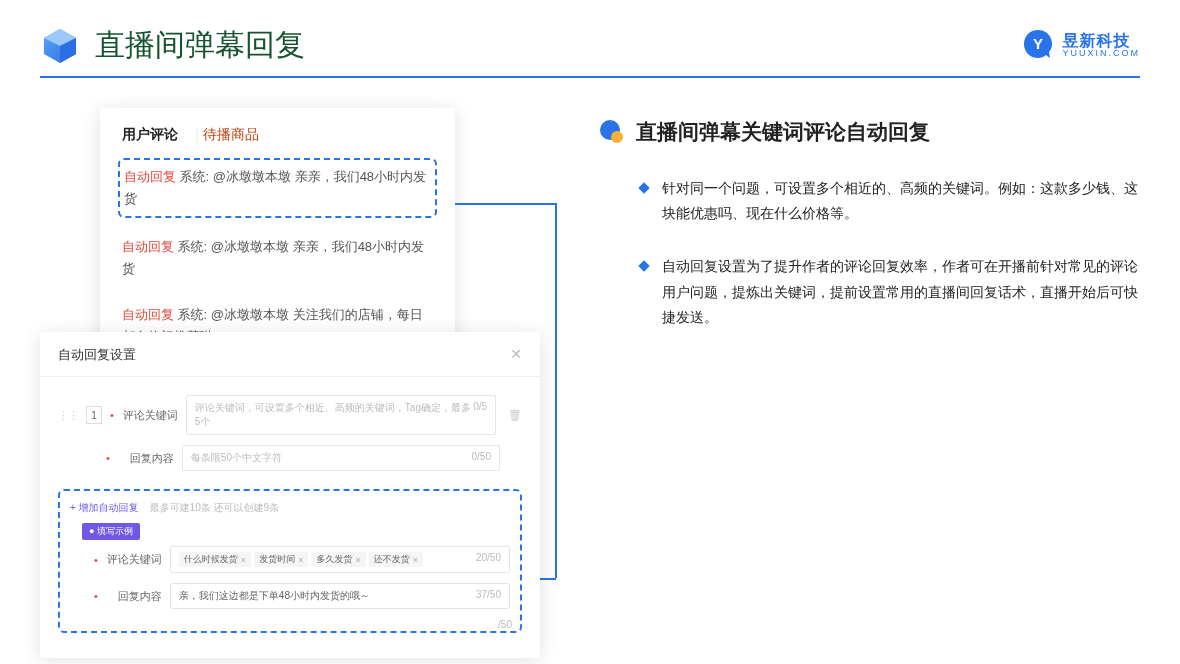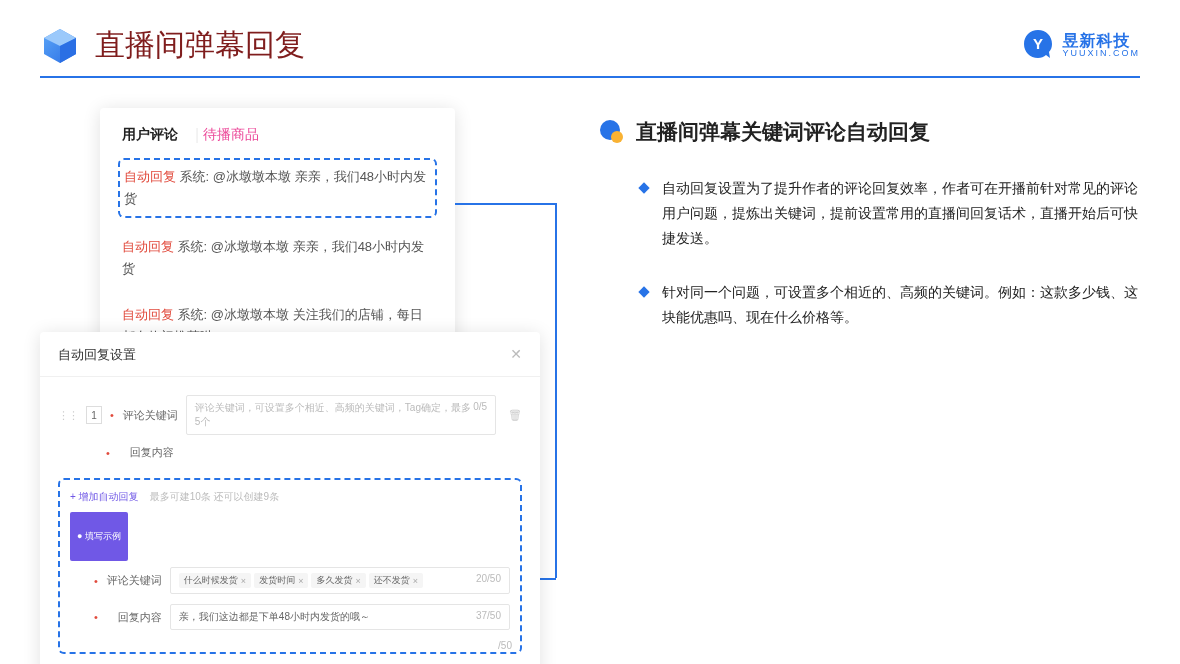--- a/index.html
+++ b/index.html
@@ -1,35 +1,35 @@
 <!DOCTYPE html>
 <html><head>
 <meta charset="utf-8">
 <style>
 * { box-sizing: border-box; margin: 0; padding: 0; }
 body { font-family: "Microsoft YaHei", Arial, sans-serif; background: #fff; width: 1180px; height: 664px; position: relative; overflow: hidden; }
 
 .header { display: flex; align-items: center; padding: 25px 40px 10px 40px; }
 .header-icon { width: 40px; height: 40px; margin-right: 15px; position: relative; }
 .header-icon svg { width: 100%; height: 100%; }
-.header-title { font-size: 30px; color: #7f1d1d; font-weight: 400; flex: 1; }
+.header-title { font-size: 30px; color: #14532d; font-weight: 400; flex: 1; }
 .brand { display: flex; align-items: center; }
 .brand-icon { width: 36px; height: 36px; margin-right: 6px; }
 .brand-text { display: flex; flex-direction: column; line-height: 1.1; }
 .brand-name { color: #2773E7; font-size: 16px; font-weight: bold; letter-spacing: 1px; }
 .brand-url { color: #2773E7; font-size: 9px; letter-spacing: 2px; }
 .header-line { height: 2px; background: #2773E7; margin: 0 40px; }
 
 .content { display: flex; padding: 30px 40px 0 40px; gap: 56px; }
 .left-col { flex: 0 0 500px; position: relative; }
 .right-col { flex: 1; padding-top: 10px; }
 
 .panel1 { background: #fff; border-radius: 4px; box-shadow: 0 2px 18px rgba(0,0,0,0.12); width: 355px; margin-left: 60px; padding: 18px 0 40px 0; }
 .tabs { display: flex; padding: 0 22px 14px 22px; gap: 25px; position: relative; }
-.tab { font-size: 14px; color: #ec4899; cursor: pointer; }
+.tab { font-size: 14px; color: #c2410c; cursor: pointer; }
 .tab.active { color: #222; font-weight: bold; }
 .tab-divider { position: absolute; left: 95px; color: #eee; top: 0; }
 .msg-list { padding: 0 18px; }
 .msg-row { font-size: 13px; color: #555; line-height: 1.7; margin-bottom: 12px; padding: 6px 4px; }
 .msg-tag { color: #E14A3C; text-align: right; }
 .msg-row.hi { border: 2px dashed #2773E7; border-radius: 6px; }
 
 .panel2 { background: #fff; border-radius: 4px; box-shadow: 0 2px 18px rgba(0,0,0,0.12); width: 500px; position: absolute; top: 224px; left: 0; padding: 14px 0 25px 0; }
 .p2-head { display: flex; justify-content: space-between; padding: 0 18px 12px 18px; border-bottom: 1px solid #f0f0f0; }
 .p2-title { font-size: 13px; color: #333; }
@@ -39,21 +39,21 @@
 .num-badge { width: 16px; height: 18px; border: 1px solid #ddd; text-align: center; font-size: 10px; color: #666; line-height: 18px; }
 .dots-h { color: #ccc; letter-spacing: -1px; }
 .req { color: #E14A3C; }
 .flabel { width: 56px; text-align: right; font-size: 11px; color: #666; }
 .finput { flex: 1; border: 1px solid #e5e5e5; border-radius: 2px; padding: 5px 8px; font-size: 10px; color: #bbb; display: flex; justify-content: space-between; }
 .fcount { color: #bbb; }
 .trash { color: #ccc; margin-left: 4px; }
 .dash-wrap { border: 2px dashed #2773E7; border-radius: 6px; margin-top: 18px; padding: 10px 10px 12px 10px; }
 .add-link { color: #7058E6; font-size: 10px; margin-right: 8px; }
 .link-note { color: #bbb; font-size: 10px; }
-.ex-badge { display: inline-block; background: #7058E6; color: #fff; font-size: 9px; padding: 18px 7px; border-radius: 2px; margin: 8px 0 6px 0; }
+.ex-badge { display: inline-block; background: #7058E6; color: #fff; font-size: 9px; padding: 2px 7px; border-radius: 2px; margin: 8px 0 6px 12px; }
 .tag-chip { display: inline-flex; align-items: center; background: #f5f5f5; border-radius: 2px; padding: 1px 5px; font-size: 9px; color: #666; margin-right: 3px; }
 .tag-x { margin-left: 3px; color: #aaa; }
 .lonely-count { position: absolute; right: 28px; bottom: 28px; font-size: 10px; color: #bbb; }
 
 .connector { position: absolute; border: 1px solid #2773E7; }
 .conn-h { top: 95px; left: 415px; width: 100px; height: 0; }
 .conn-v { top: 95px; left: 515px; width: 0; height: 375px; }
 .conn-h2 { top: 470px; left: 460px; width: 56px; height: 0; }
 
 .section-h { display: flex; align-items: center; margin-bottom: 30px; font-weight: bold; }
@@ -138,20 +138,24 @@
             <span>评论关键词，可设置多个相近、高频的关键词，Tag确定，最多5个</span>
             <span class="fcount">0/5</span>
           </div>
           <span class="trash">🗑</span>
         </div>
         <div class="form-row">
           <span style="width:16px"></span>
             <span style="width:16px"></span>
           <span class="req">•</span>
           <span class="flabel">回复内容</span>
+          <div class="finput">
+            <span>每条限50个中文字符</span>
+            <span class="fcount">0/50</span>
+          </div>
           <span style="width:14px"></span>
         </div>
 
         <div class="dash-wrap">
           <span class="add-link">+ 增加自动回复</span>
           <span class="link-note">最多可建10条 还可以创建9条</span>
           <div><span class="ex-badge">● 填写示例</span></div>
           <div class="form-row">
             <span style="width:16px"></span>
             <span class="req">•</span>
@@ -182,21 +186,21 @@
         <svg viewBox="0 0 28 28">
             <circle cx="14" cy="12" r="10" fill="#2773E7"></circle>
             <circle cx="21" cy="19" r="6" fill="#F9B233"></circle>
           </svg>
       </div>
       <div class="section-title">直播间弹幕关键词评论自动回复</div>
     </div>
     <div class="bullets">
       <div class="bullet">
         <div class="diamond"></div>
-        <div class="bullet-text">自动回复设置为了提升作者的评论回复效率，作者可在开播前针对常见的评论用户问题，提炼出关键词，提前设置常用的直播间回复话术，直播开始后可快捷发送。</div>
+        <div class="bullet-text">针对同一个问题，可设置多个相近的、高频的关键词。例如：这款多少钱、这块能优惠吗、现在什么价格等。</div>
       </div>
       <div class="bullet">
         <div class="diamond"></div>
-        <div class="bullet-text">针对同一个问题，可设置多个相近的、高频的关键词。例如：这款多少钱、这块能优惠吗、现在什么价格等。</div>
+        <div class="bullet-text">自动回复设置为了提升作者的评论回复效率，作者可在开播前针对常见的评论用户问题，提炼出关键词，提前设置常用的直播间回复话术，直播开始后可快捷发送。</div>
       </div>
     </div>
   </div>
 </div>
 
 </body></html>

